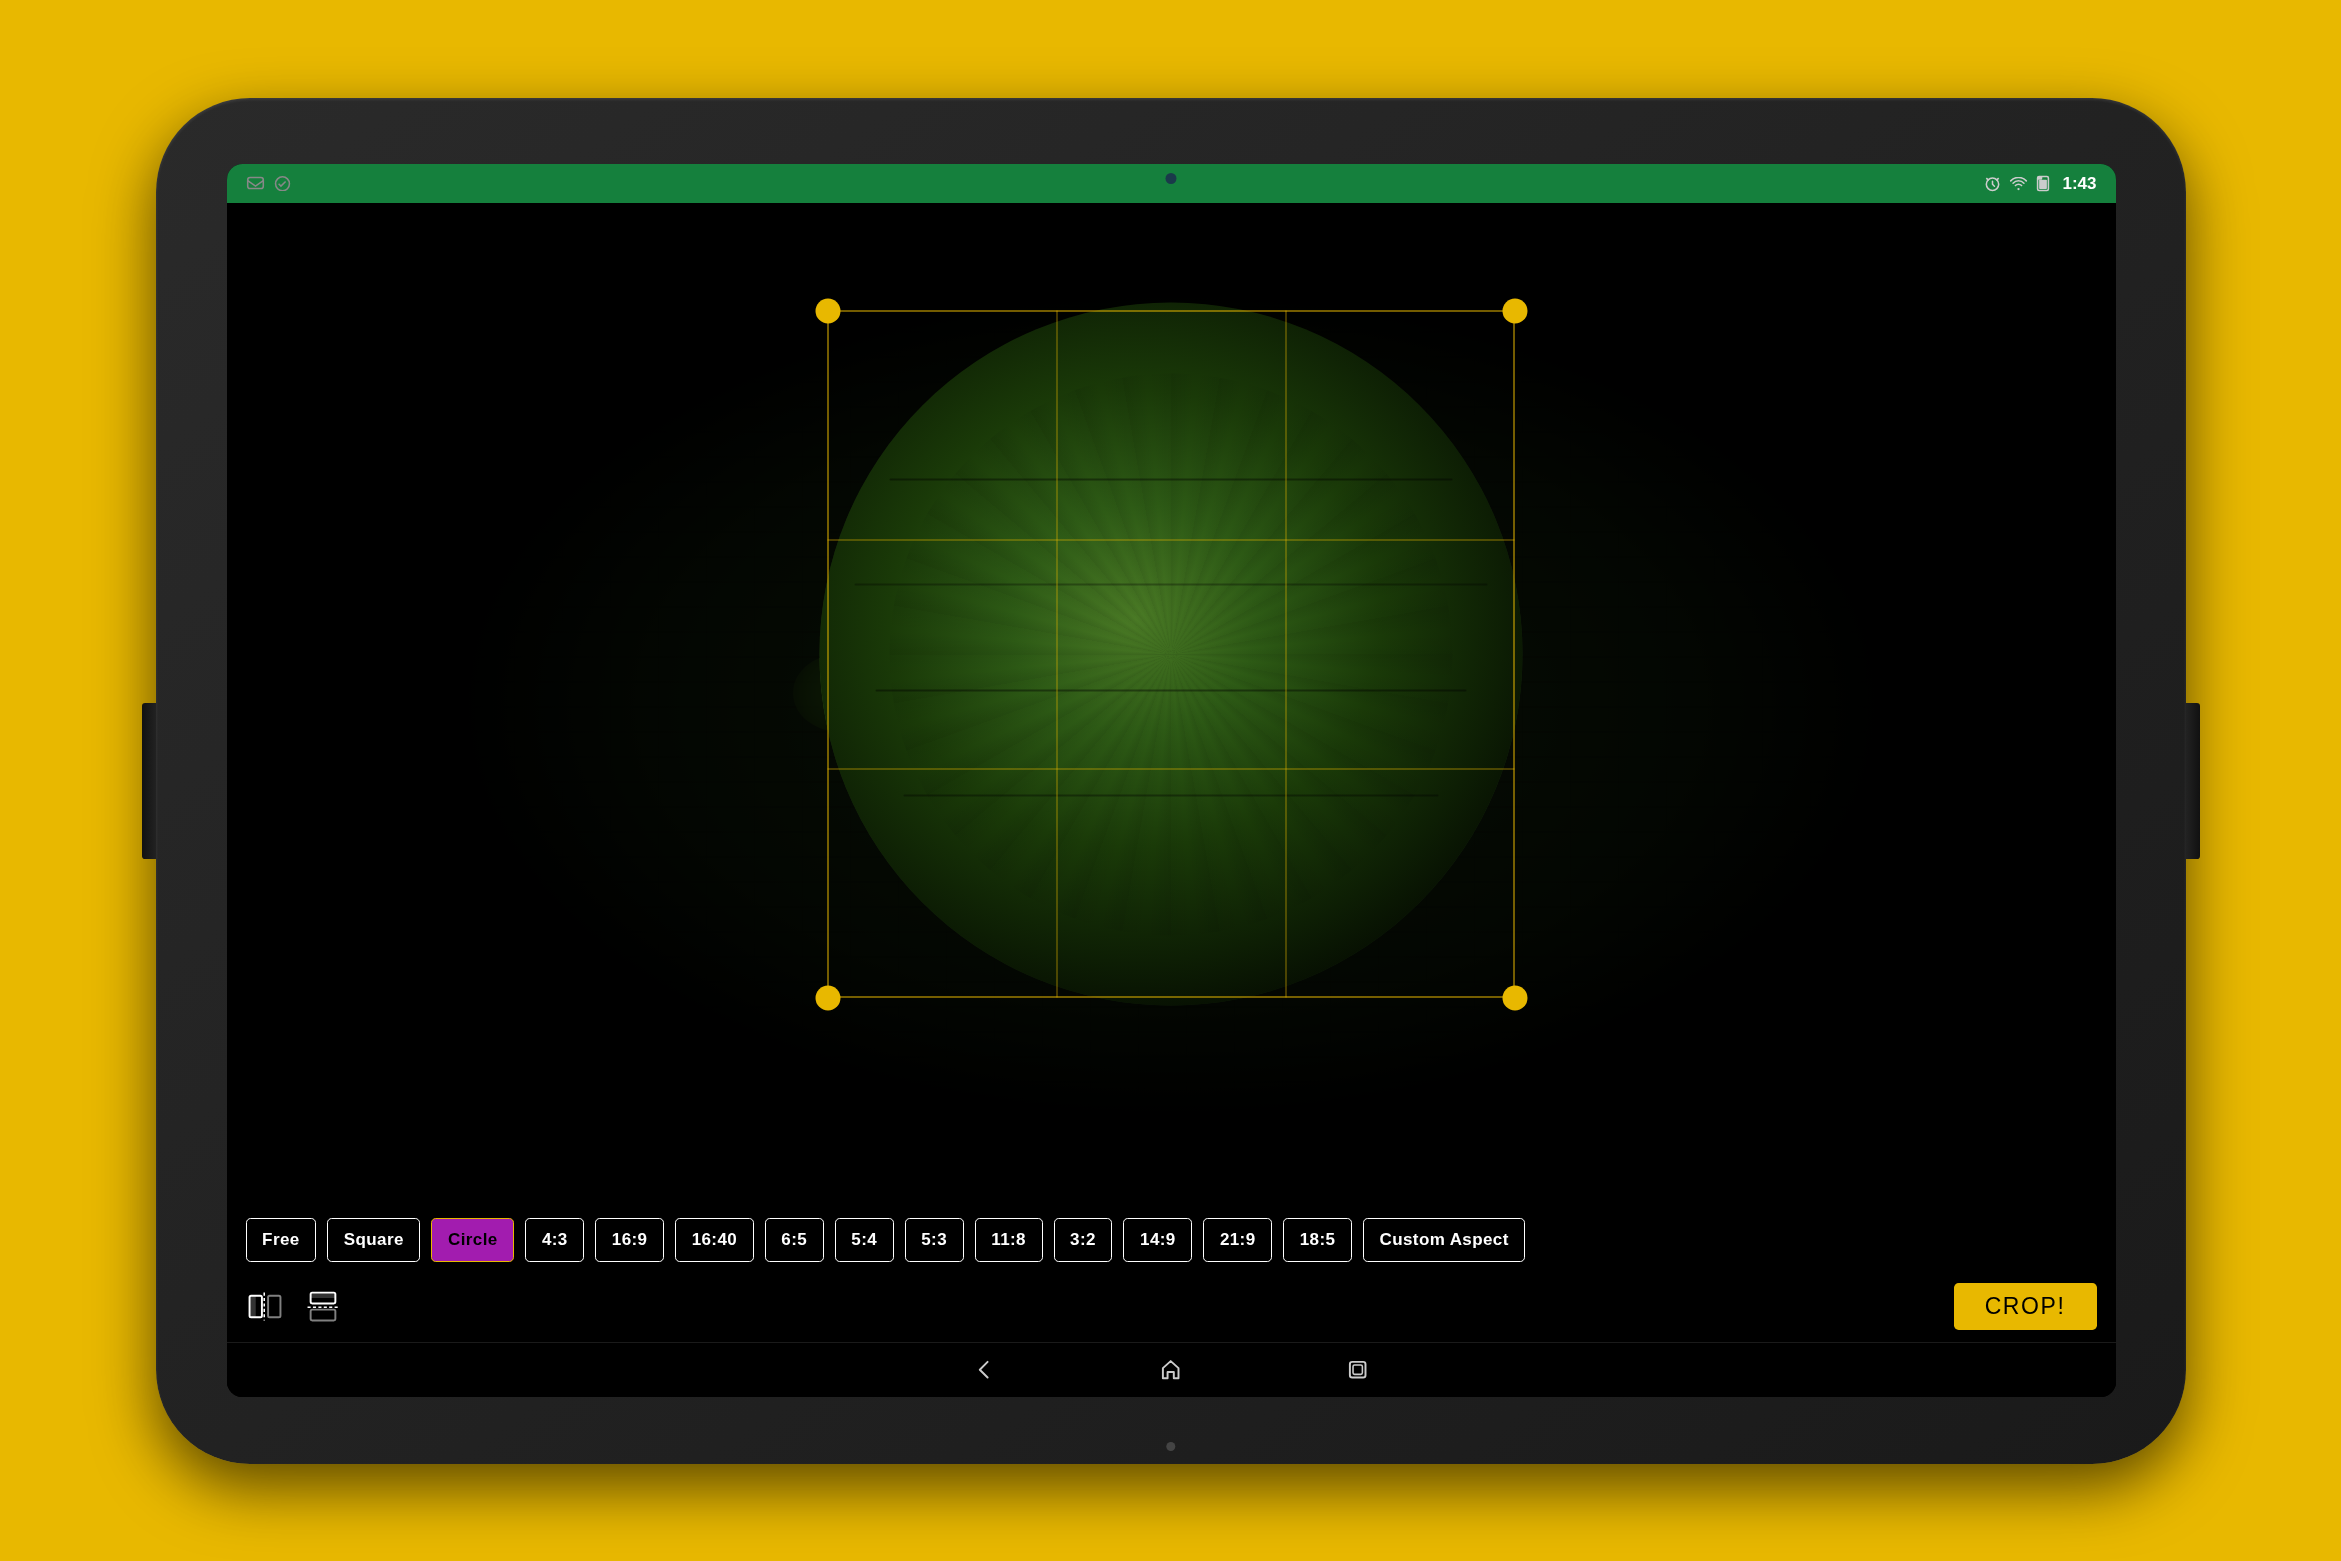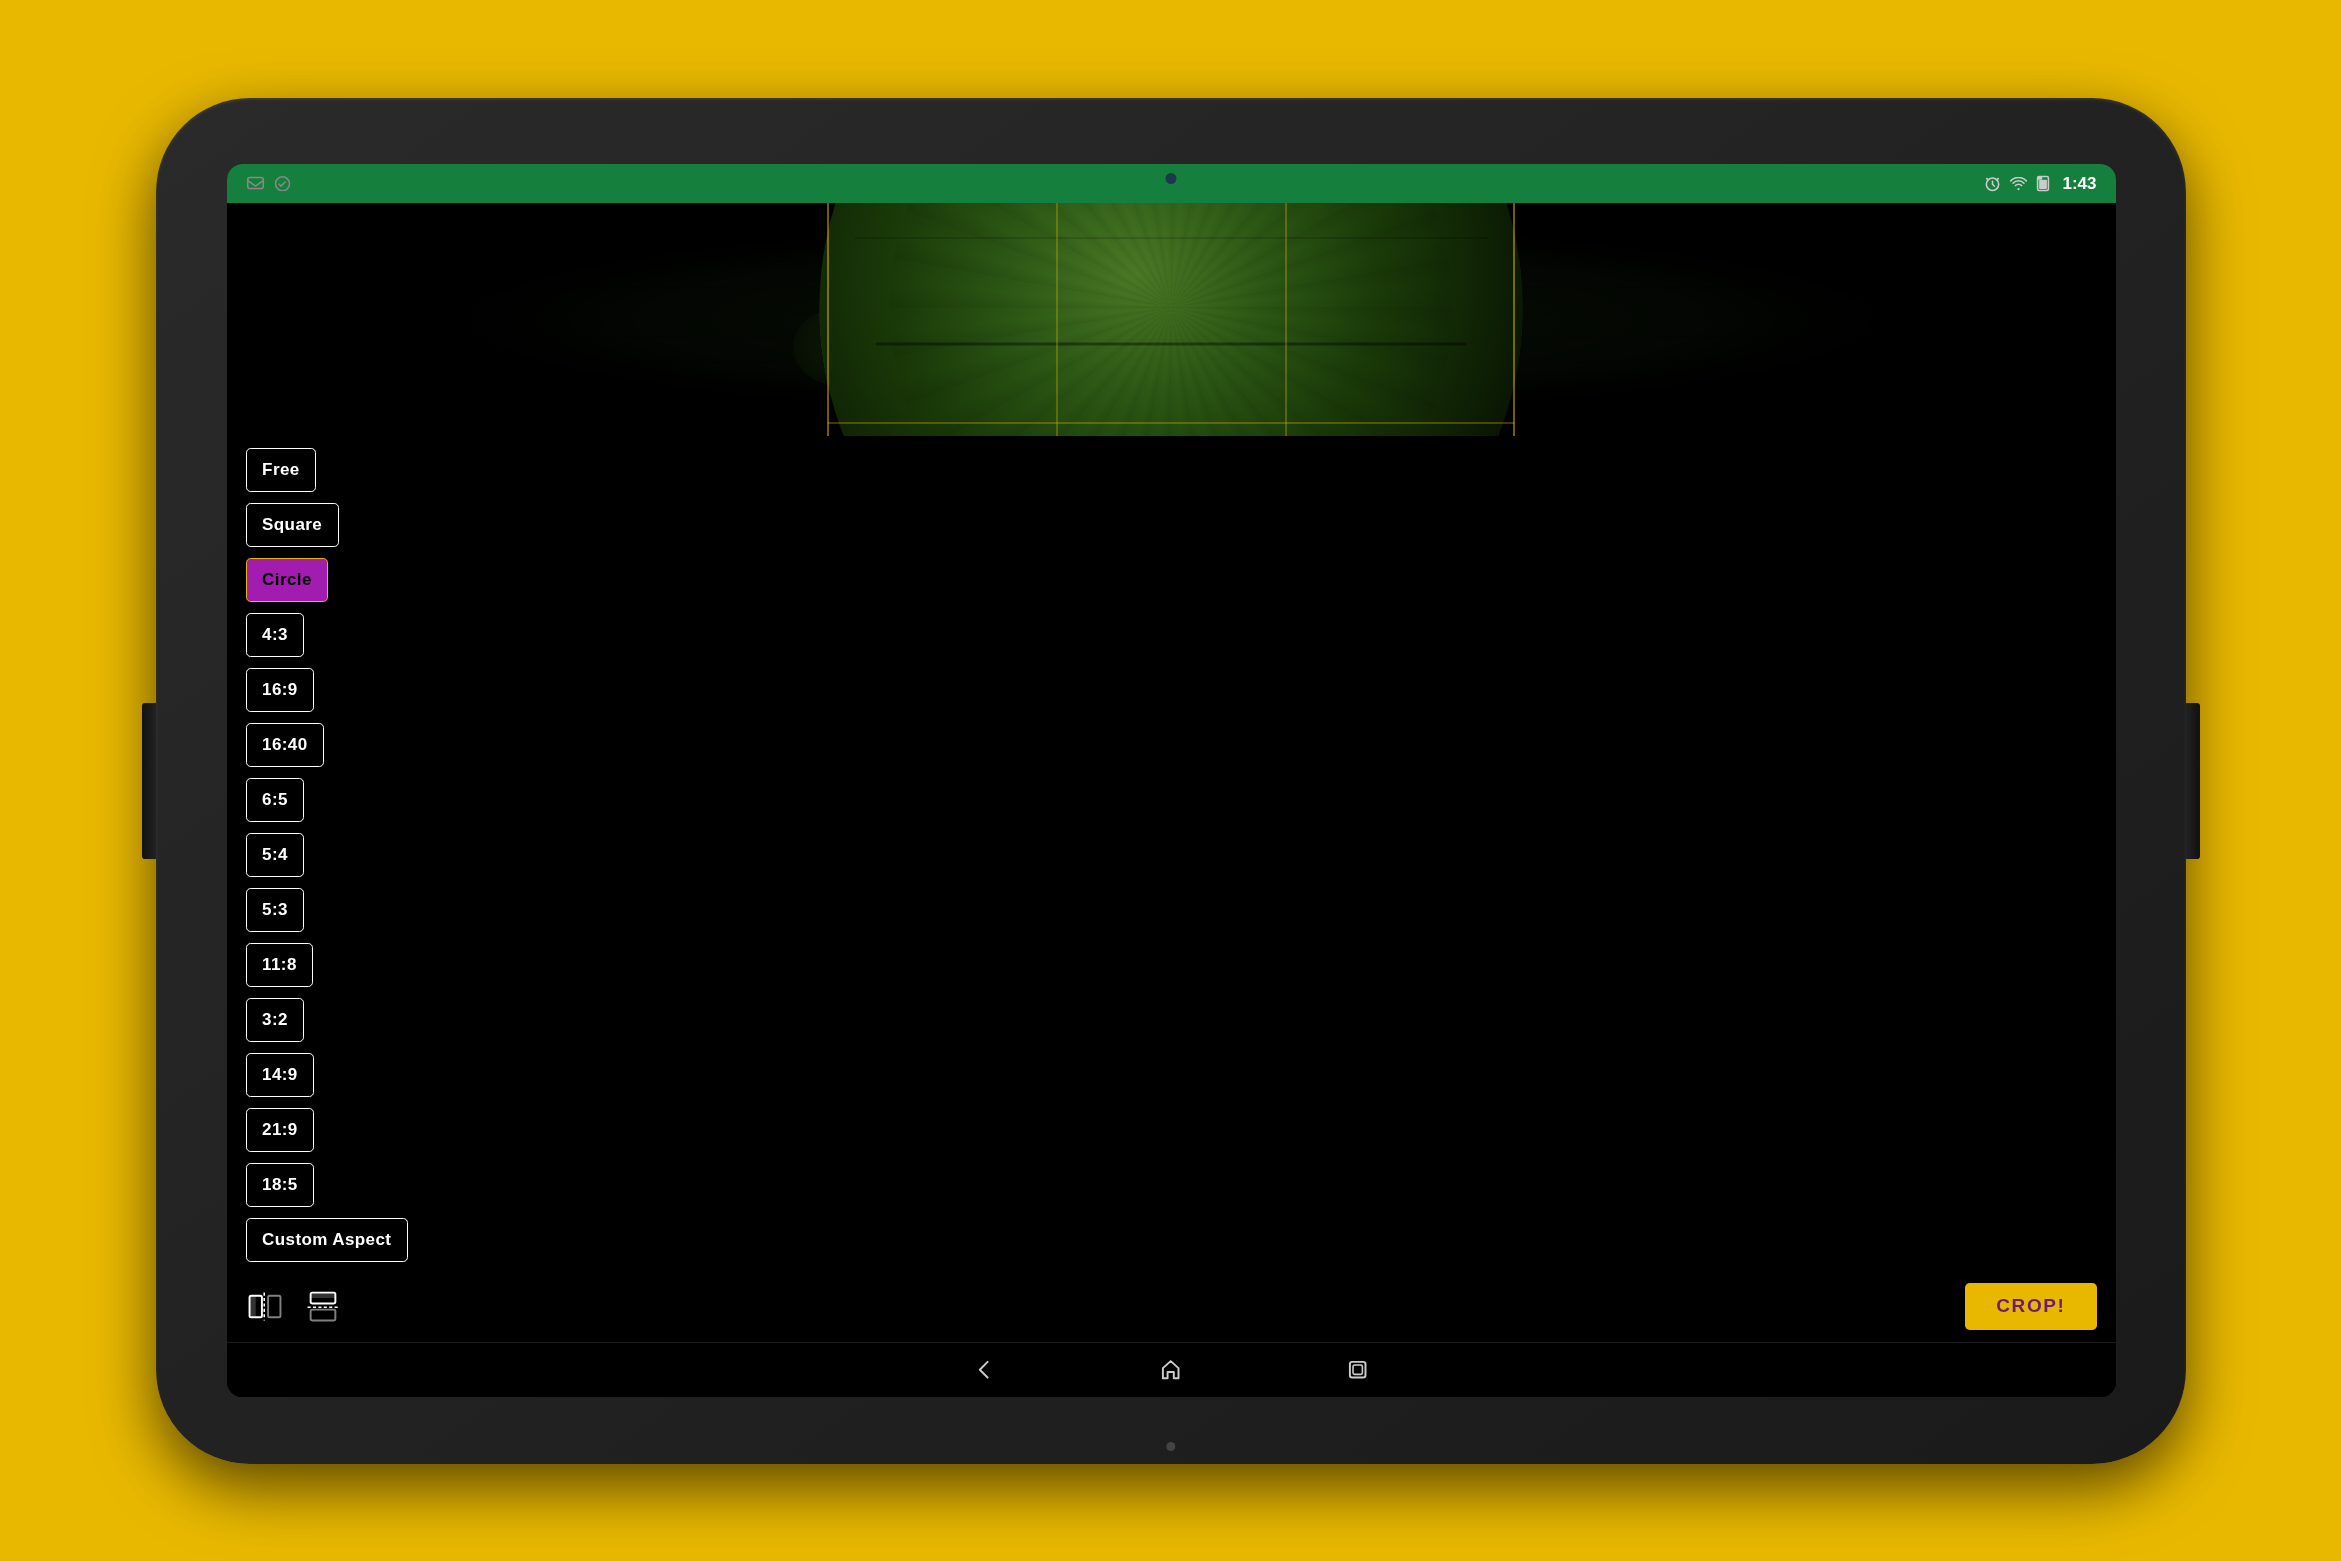--- a/index.html
+++ b/index.html
@@ -218,26 +218,25 @@
     .handle-br { bottom: -12.5px; right: -12.5px; }
 
     
     .bottom-toolbar {
       background: #000;
       flex-shrink: 0;
     }
 
     .aspect-ratio-row {
       display: flex;
-      align-items: flex-start;
+      align-items: center;
       padding: 12.5px 19px;
       gap: 11px;
       overflow-x: auto;
       scrollbar-width: none;
-      flex-direction: column;
     }
 
     .aspect-ratio-row::-webkit-scrollbar { display: none; }
 
     .aspect-btn {
       height: 44px;
       padding: 0 15.6px;
       border: 1.6px solid #fff;
       border-radius: 4.7px;
       background: transparent;
@@ -277,23 +276,23 @@
       justify-content: center;
       cursor: pointer;
     }
 
     .crop-btn {
       height: 47px;
       padding: 0 31px;
       background: #E8B800;
       border: none;
       border-radius: 4.7px;
-      color: #701a75;
-      font-size: 19px;
-      font-weight: 700;
+      color: #000000;
+      font-size: 23px;
+      font-weight: 400;
       cursor: pointer;
       letter-spacing: 1.6px;
     }
 
     
     .nav-bar {
       height: 55px;
       background: #000;
       display: flex;
       align-items: center;

